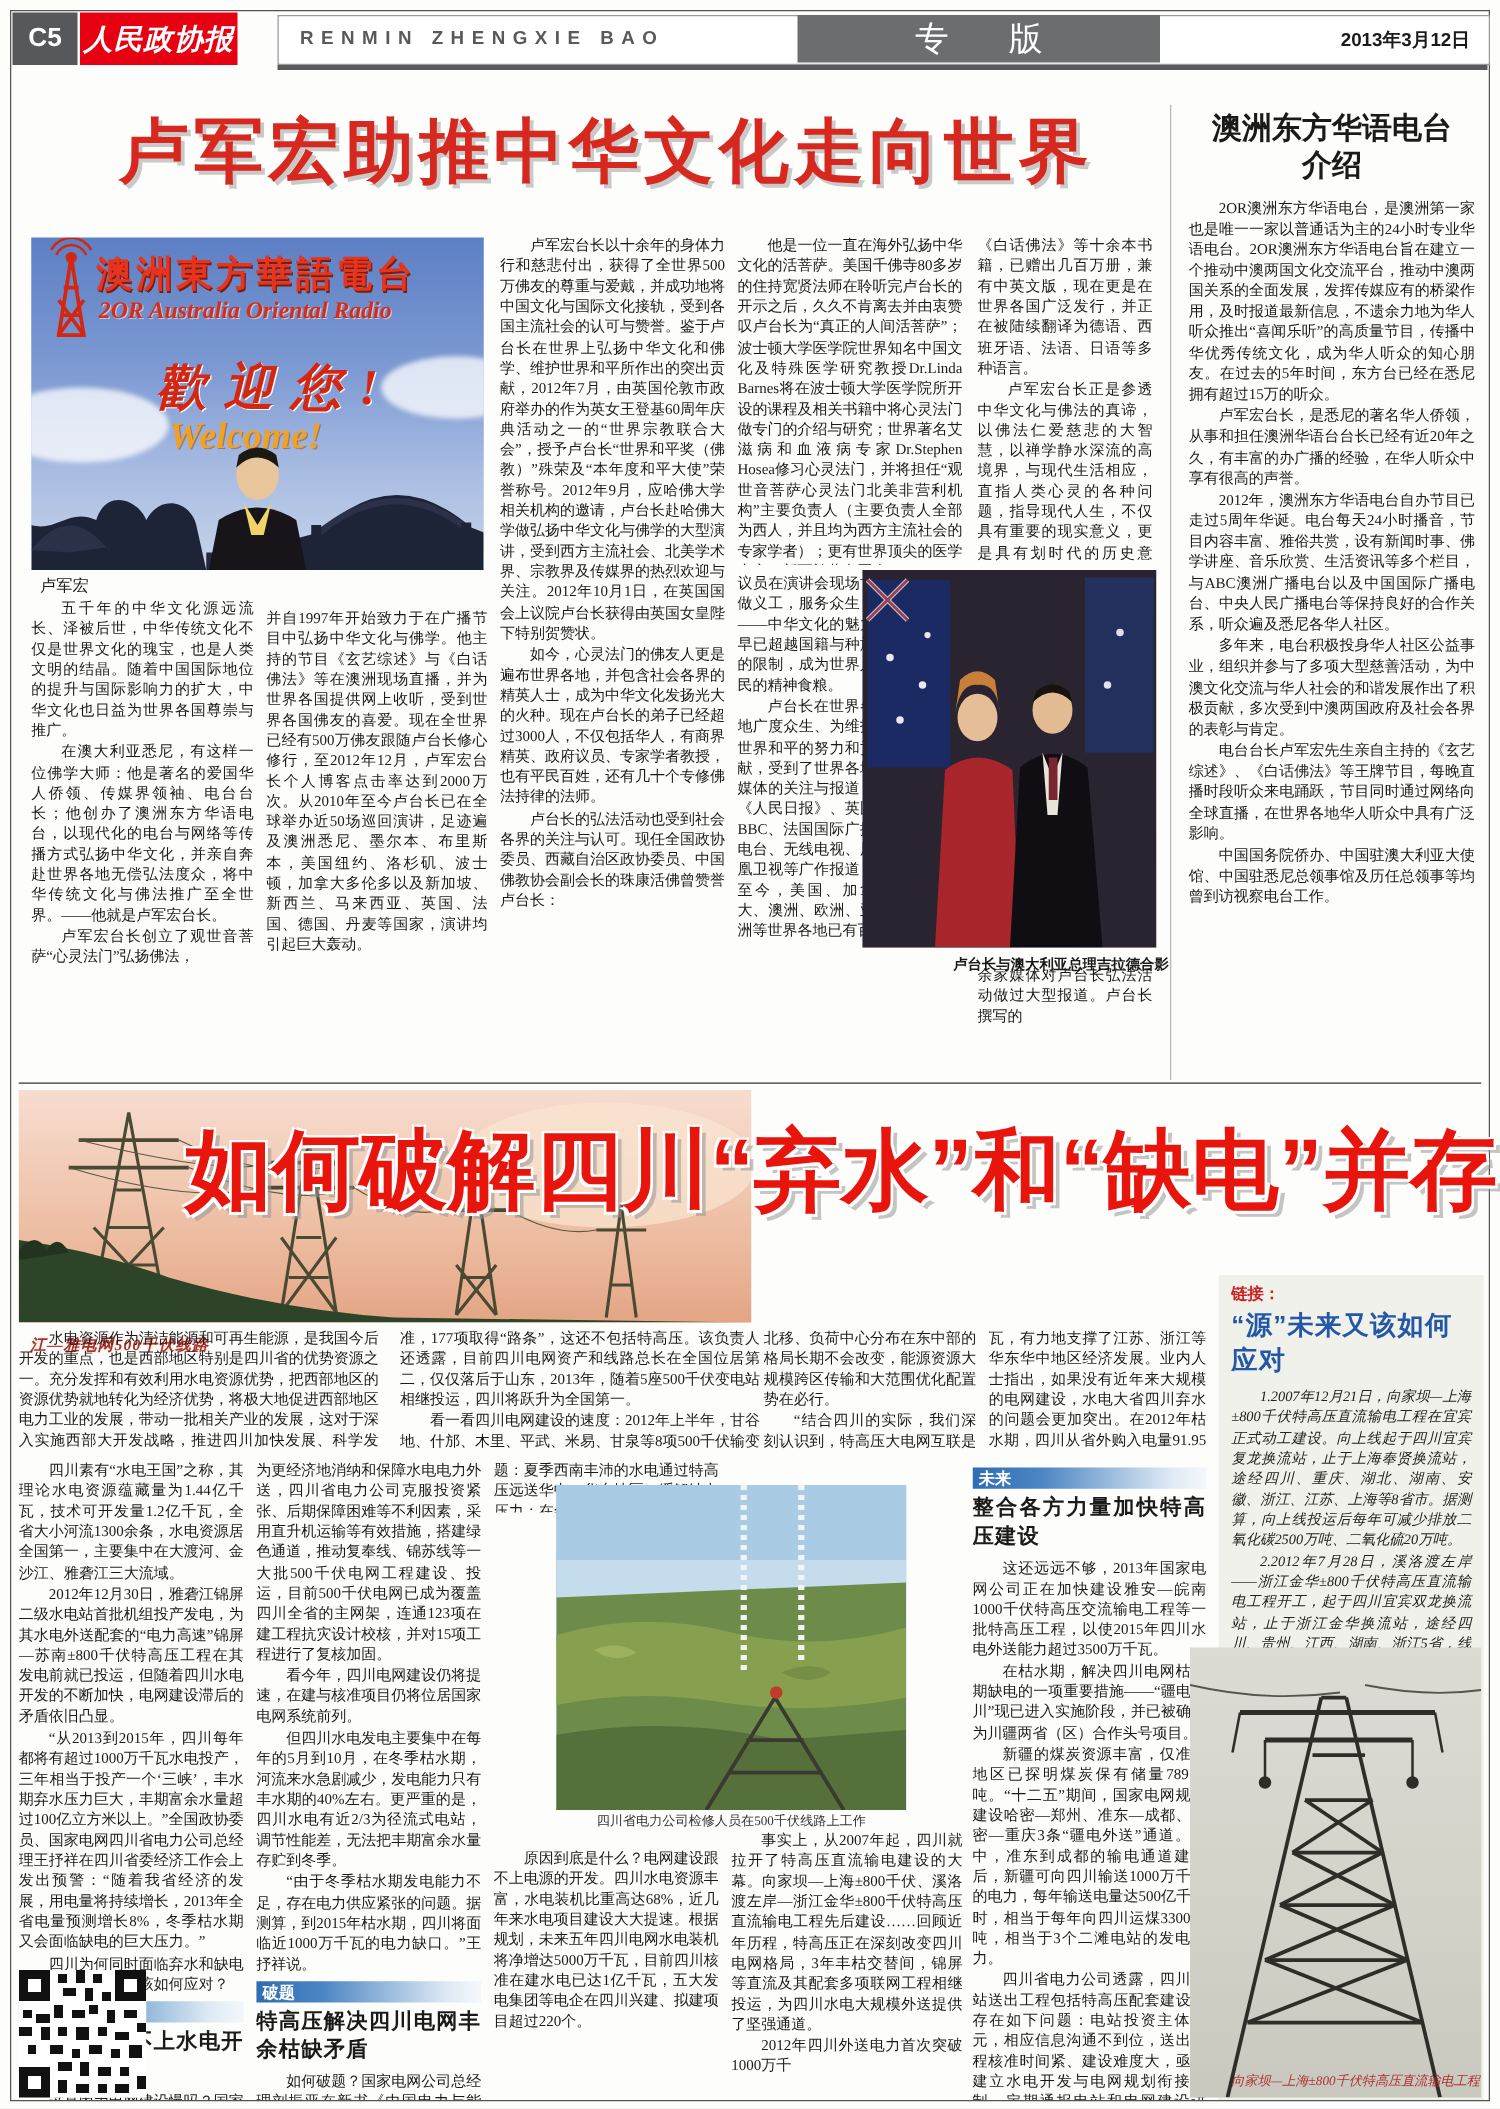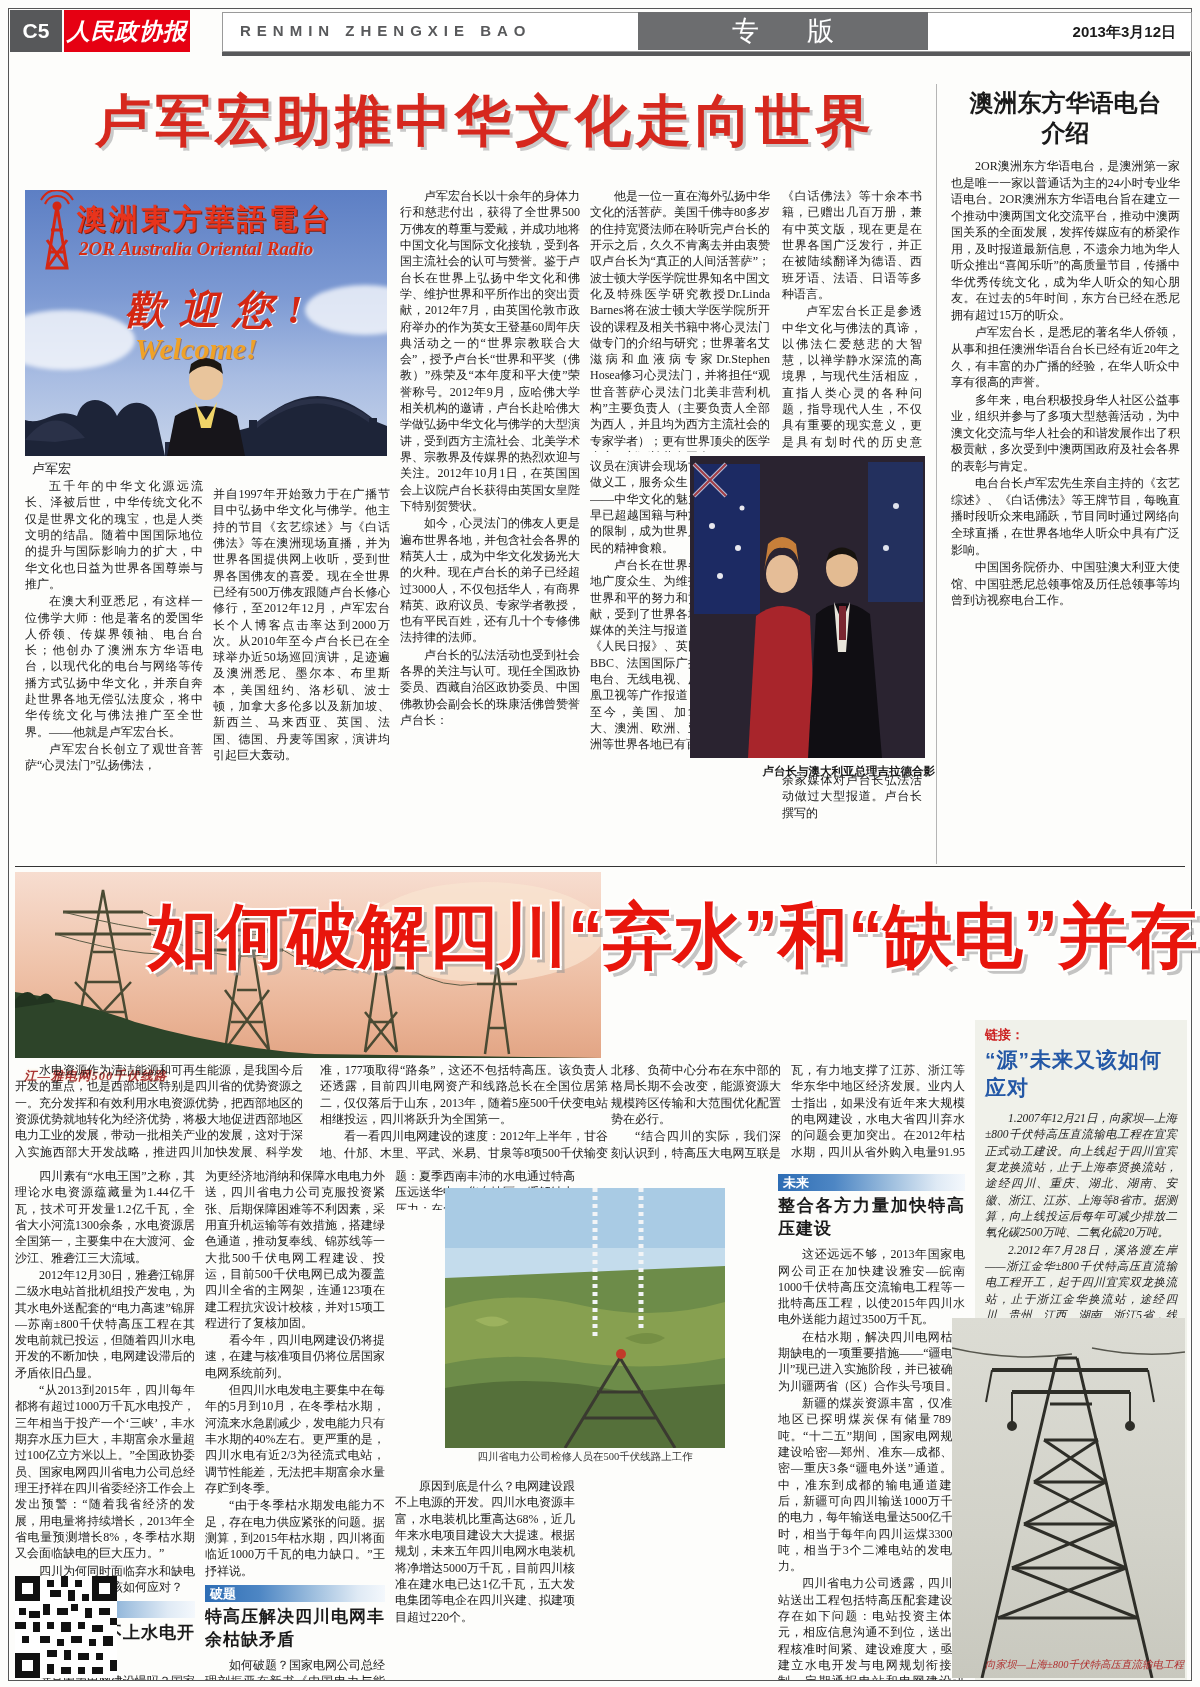--- a/index.html
+++ b/index.html
@@ -220,20 +220,21 @@
   <div class="gil-caption">卢台长与澳大利亚总理吉拉德合影</div>
 
   <div class="sidebar1">
     <div class="sb1-title">
       <span>澳洲东方华语电台</span><br>
       <span>介绍</span>
     </div>
     <div class="sb1-body">
         <p class="para">2OR澳洲东方华语电台，是澳洲第一家也是唯一一家以普通话为主的24小时专业华语电台。2OR澳洲东方华语电台旨在建立一个推动中澳两国文化交流平台，推动中澳两国关系的全面发展，发挥传媒应有的桥梁作用，及时报道最新信息，不遗余力地为华人听众推出“喜闻乐听”的高质量节目，传播中华优秀传统文化，成为华人听众的知心朋友。在过去的5年时间，东方台已经在悉尼拥有超过15万的听众。</p>
         <p class="para">卢军宏台长，是悉尼的著名华人侨领，从事和担任澳洲华语台台长已经有近20年之久，有丰富的办广播的经验，在华人听众中享有很高的声誉。</p>
+        <p class="para">2012年，澳洲东方华语电台自办节目已走过5周年华诞。电台每天24小时播音，节目内容丰富、雅俗共赏，设有新闻时事、佛学讲座、音乐欣赏、生活资讯等多个栏目，与ABC澳洲广播电台以及中国国际广播电台、中央人民广播电台等保持良好的合作关系，听众遍及悉尼各华人社区。</p>
         <p class="para">多年来，电台积极投身华人社区公益事业，组织并参与了多项大型慈善活动，为中澳文化交流与华人社会的和谐发展作出了积极贡献，多次受到中澳两国政府及社会各界的表彰与肯定。</p>
         <p class="para">电台台长卢军宏先生亲自主持的《玄艺综述》、《白话佛法》等王牌节目，每晚直播时段听众来电踊跃，节目同时通过网络向全球直播，在世界各地华人听众中具有广泛影响。</p>
         <p class="para">中国国务院侨办、中国驻澳大利亚大使馆、中国驻悉尼总领事馆及历任总领事等均曾到访视察电台工作。</p>
       </div>
   </div>
 
   <div class="divider"></div>
 
   <div class="strip-photo">
     <svg width="586" height="186">
@@ -338,20 +339,24 @@
       <g stroke="#3a3a30" stroke-width="3">
         <path d="M120,260 L175,170 L230,260 M138,230 L212,230 M152,204 L198,204" fill="none"></path>
       </g>
       <circle cx="176" cy="166" r="5" fill="#c23b2a"></circle>
     </svg>
   </div>
   <div class="mid-caption">四川省电力公司检修人员在500千伏线路上工作</div>
 
   <div class="tbox" style="left:585px;top:1168px;width:185px;height:512px;">
     <div class="spacer" style="height:296px;"></div>
+    <div>
+        <p class="para">事实上，从2007年起，四川就拉开了特高压直流输电建设的大幕。向家坝—上海±800千伏、溪洛渡左岸—浙江金华±800千伏特高压直流输电工程先后建设……回顾近年历程，特高压正在深刻改变四川电网格局，3年丰枯交替间，锦屏等直流及其配套多项联网工程相继投运，为四川水电大规模外送提供了坚强通道。</p>
+        <p class="para">2012年四川外送电力首次突破1000万千</p>
+      </div>
   </div>
 
   <div class="tbox" style="left:778px;top:1168px;width:187px;height:512px;">
     <div class="secbar">未来</div>
     <div class="subhead">整合各方力量加快特高压建设</div>
     <div>
         <p class="para">这还远远不够，2013年国家电网公司正在加快建设雅安—皖南1000千伏特高压交流输电工程等一批特高压工程，以使2015年四川水电外送能力超过3500万千瓦。</p>
         <p class="para">在枯水期，解决四川电网枯水期缺电的一项重要措施——“疆电入川”现已进入实施阶段，并已被确立为川疆两省（区）合作头号项目。</p>
         <p class="para">新疆的煤炭资源丰富，仅准东地区已探明煤炭保有储量789亿吨。“十二五”期间，国家电网规划建设哈密—郑州、准东—成都、哈密—重庆3条“疆电外送”通道。其中，准东到成都的输电通道建成后，新疆可向四川输送1000万千瓦的电力，每年输送电量达500亿千瓦时，相当于每年向四川运煤3300万吨，相当于3个二滩电站的发电能力。</p>
         <p class="para">四川省电力公司透露，四川电站送出工程包括特高压配套建设中存在如下问题：电站投资主体多元，相应信息沟通不到位，送出工程核准时间紧、建设难度大，亟待建立水电开发与电网规划衔接机制，定期通报电站和电网建设进度，提前做好送出工程建设。</p>

